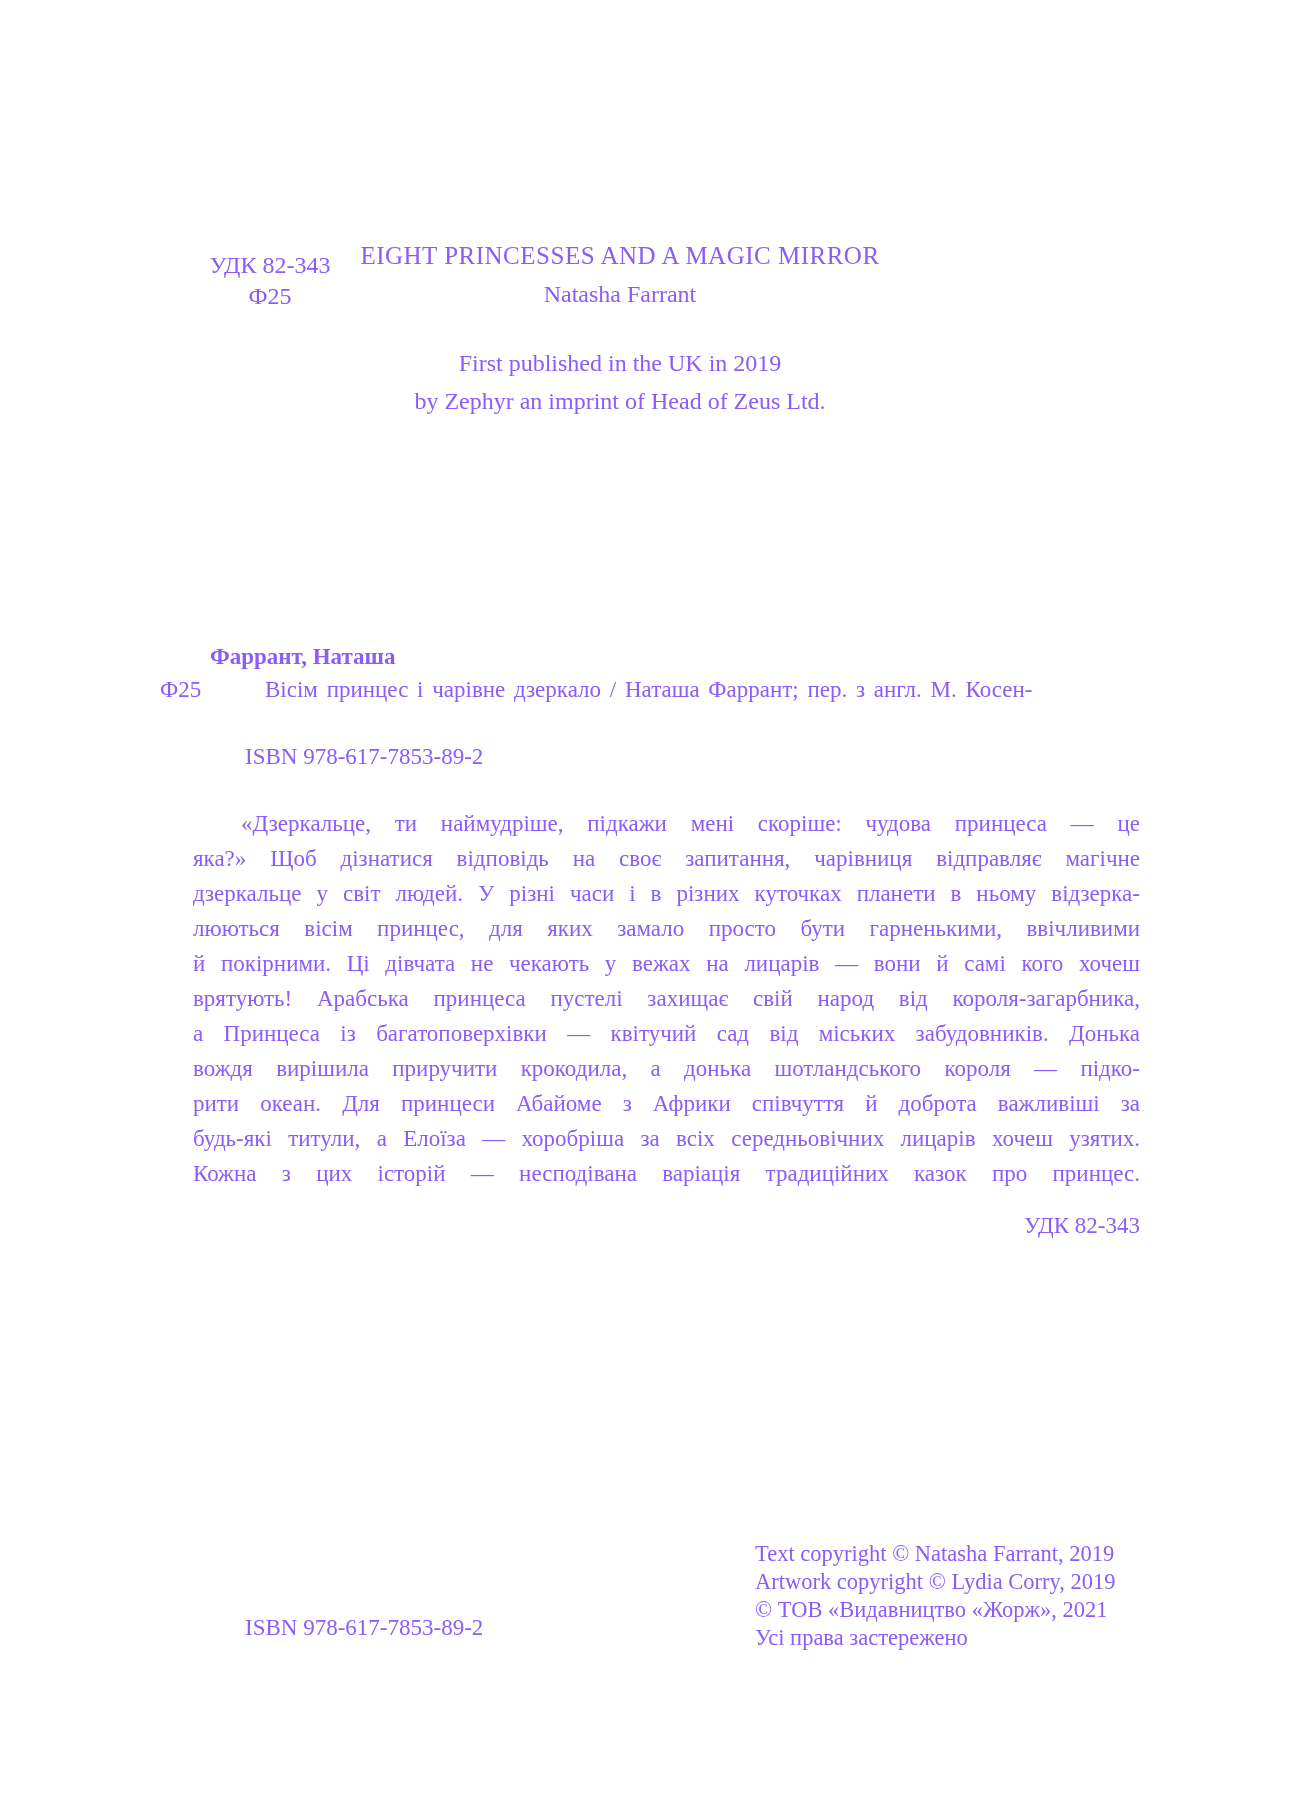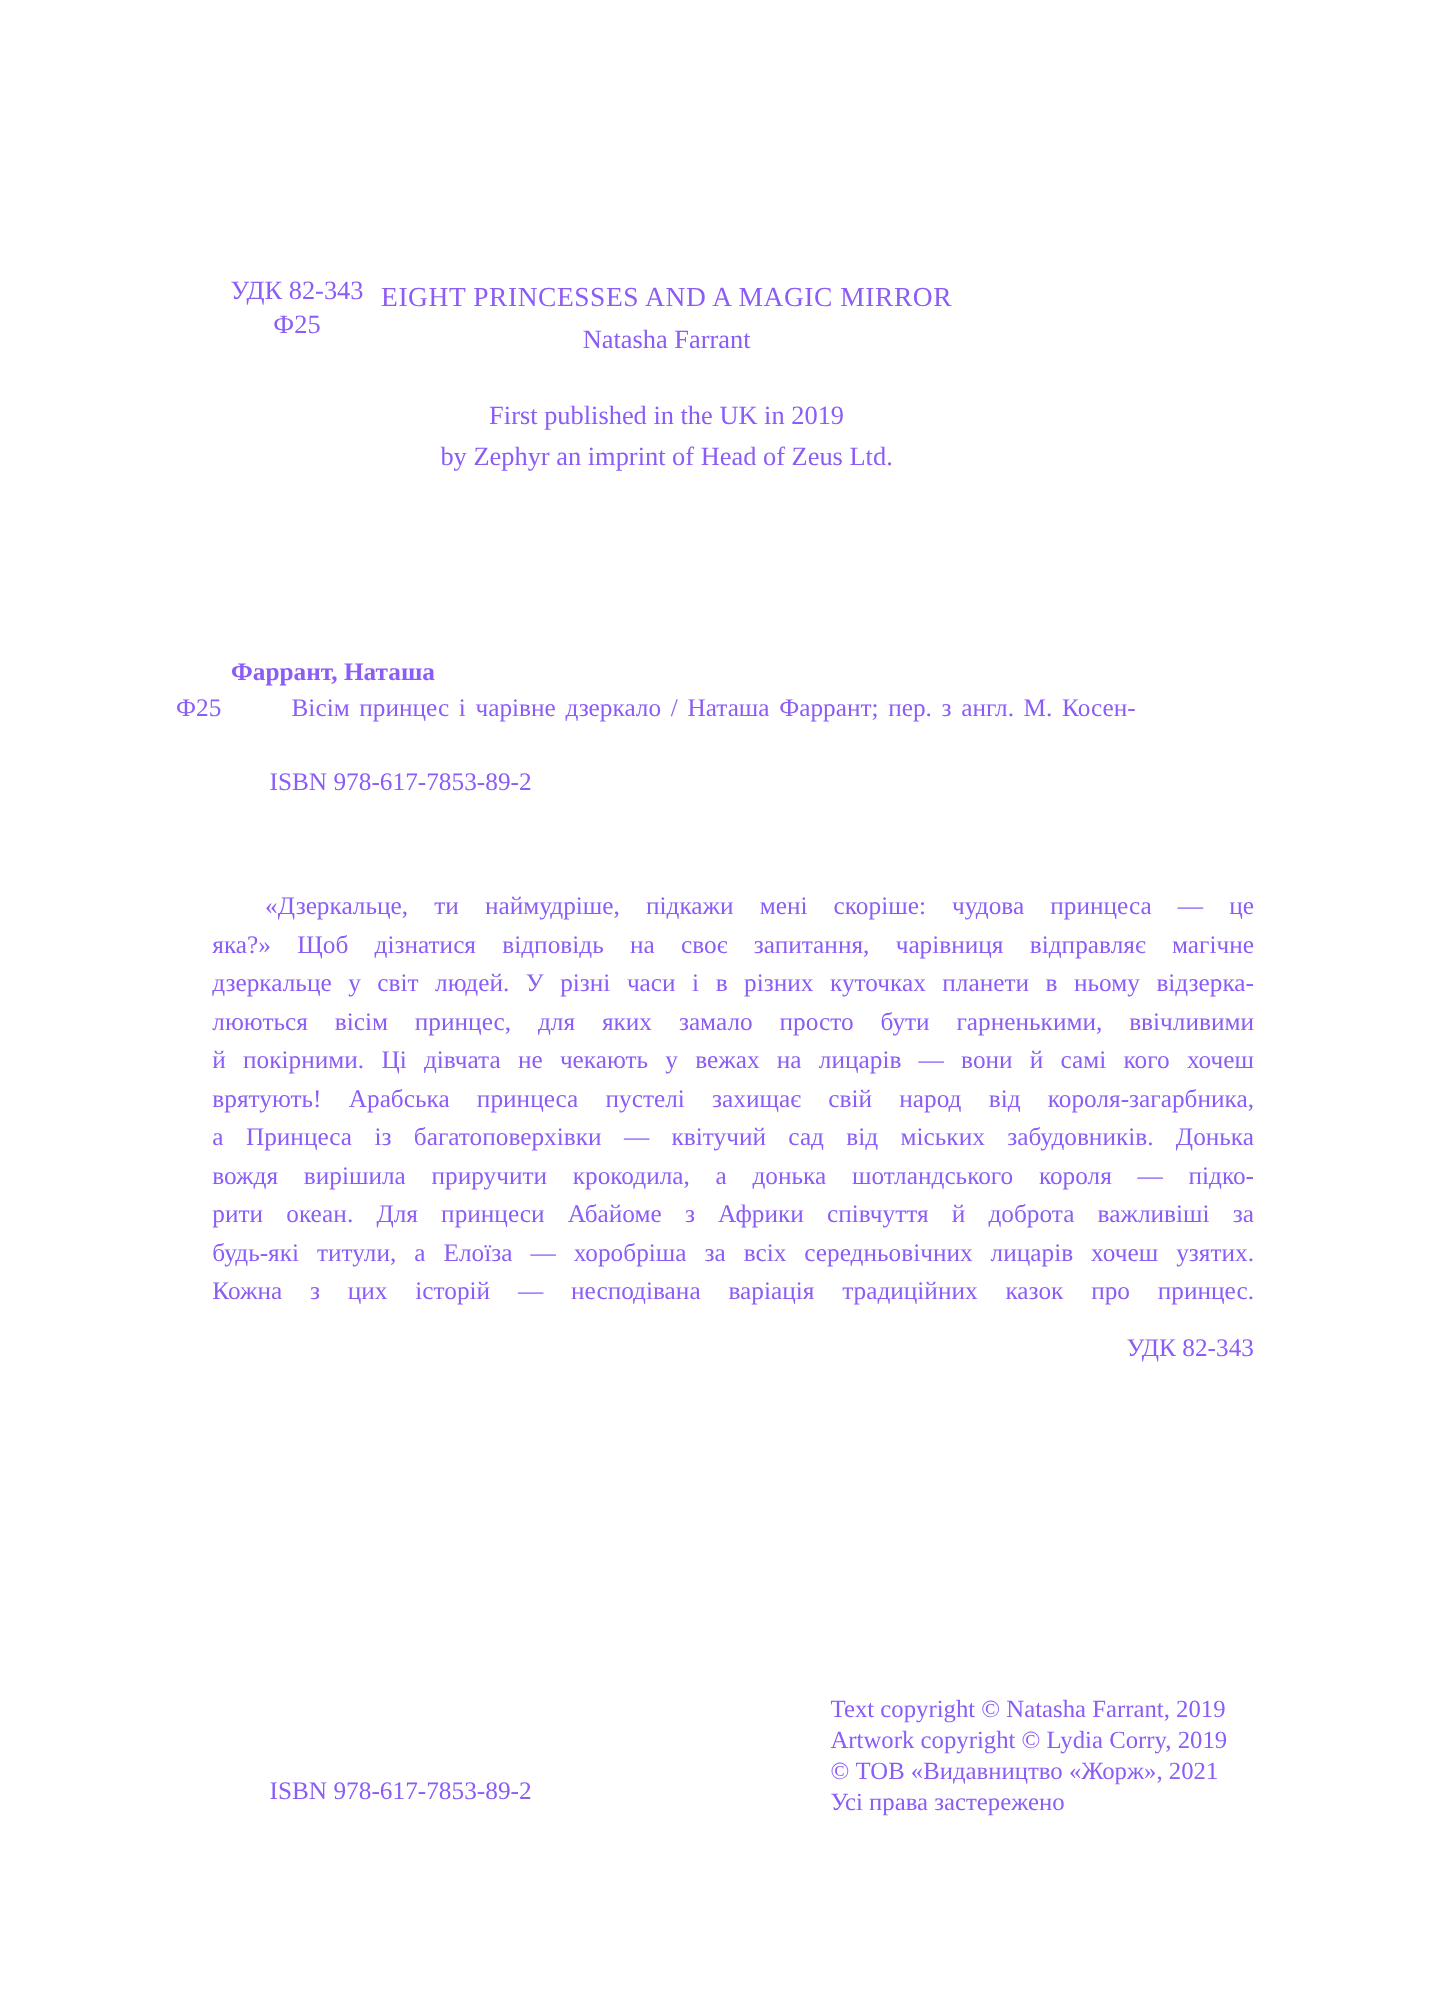--- a/index.html
+++ b/index.html
@@ -25,39 +25,40 @@
     width: 224px;
     text-align: center;
     font-size: 24px;
     line-height: 31px;
   }
 
   
   .title-block {
     position: absolute;
     left: 0;
-    top: 252px;
+    top: 237px;
     width: 1212px;
     text-align: center;
     font-size: 24px;
     line-height: 38px;
+    padding-left: 14px;
   }
   .title-block .en-title {
     font-size: 25px;
     letter-spacing: 0.5px;
   }
   .title-block .pub1 {
     margin-top: 31px;
   }
 
   
   .record {
     position: relative;
     left: 193px;
-    top: 594px;
+    top: 640px;
     width: 947px;
     font-size: 23px;
     line-height: 33px;
   }
   .rec-heading {
     padding-left: 17px;
     font-weight: bold;
   }
   .rec-index {
     position: absolute;

